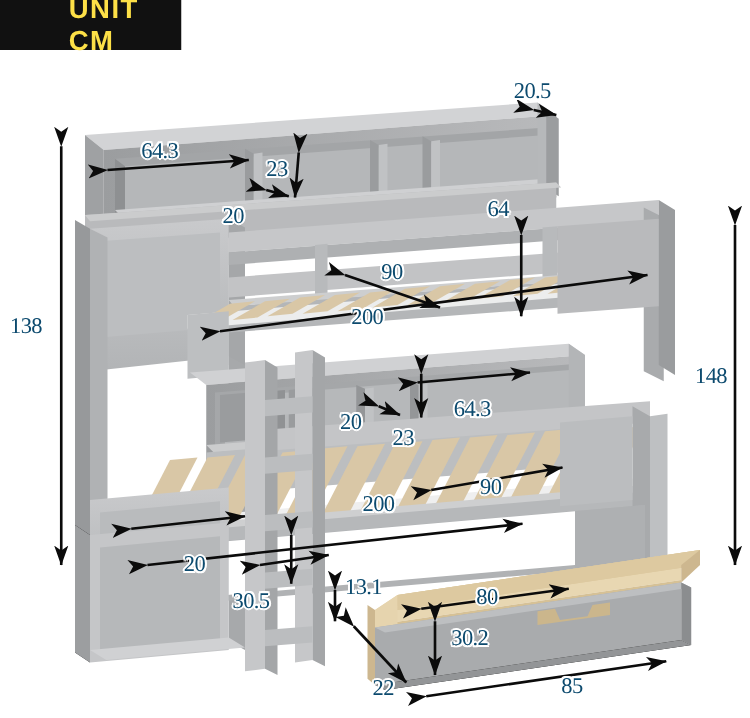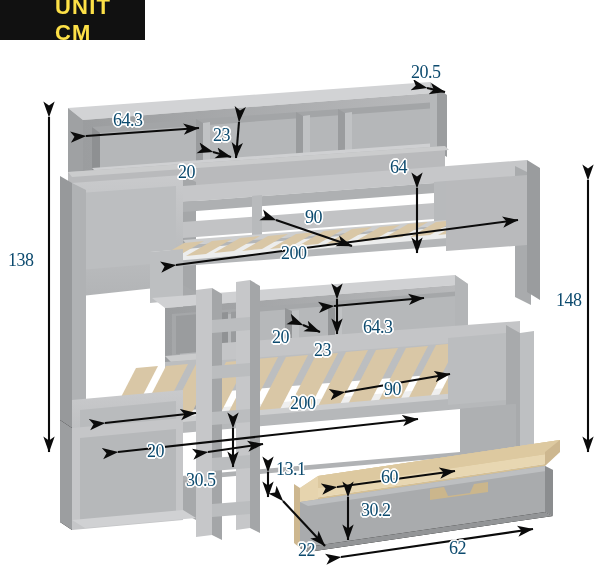--- a/index.html
+++ b/index.html
@@ -297,18 +297,18 @@
   <div class="dim" style="left:8px;top:250px">138</div>
   <div class="dim" style="left:556px;top:290px">148</div>
   <div class="dim" style="left:272px;top:327px">20</div>
   <div class="dim" style="left:314px;top:340px">23</div>
   <div class="dim" style="left:363px;top:317px">64.3</div>
   <div class="dim" style="left:290px;top:393px">200</div>
   <div class="dim" style="left:384px;top:379px">90</div>
   <div class="dim" style="left:147px;top:441px">20</div>
   <div class="dim" style="left:186px;top:470px">30.5</div>
   <div class="dim" style="left:276px;top:459px">13.1</div>
-  <div class="dim" style="left:381px;top:467px">60</div>
+  <div class="dim" style="left:381px;top:467px">80</div>
   <div class="dim" style="left:298px;top:540px">22</div>
   <div class="dim" style="left:361px;top:500px">30.2</div>
-  <div class="dim" style="left:449px;top:538px">62</div>
+  <div class="dim" style="left:449px;top:538px">85</div>
 
 </div>
 
 </body></html>

